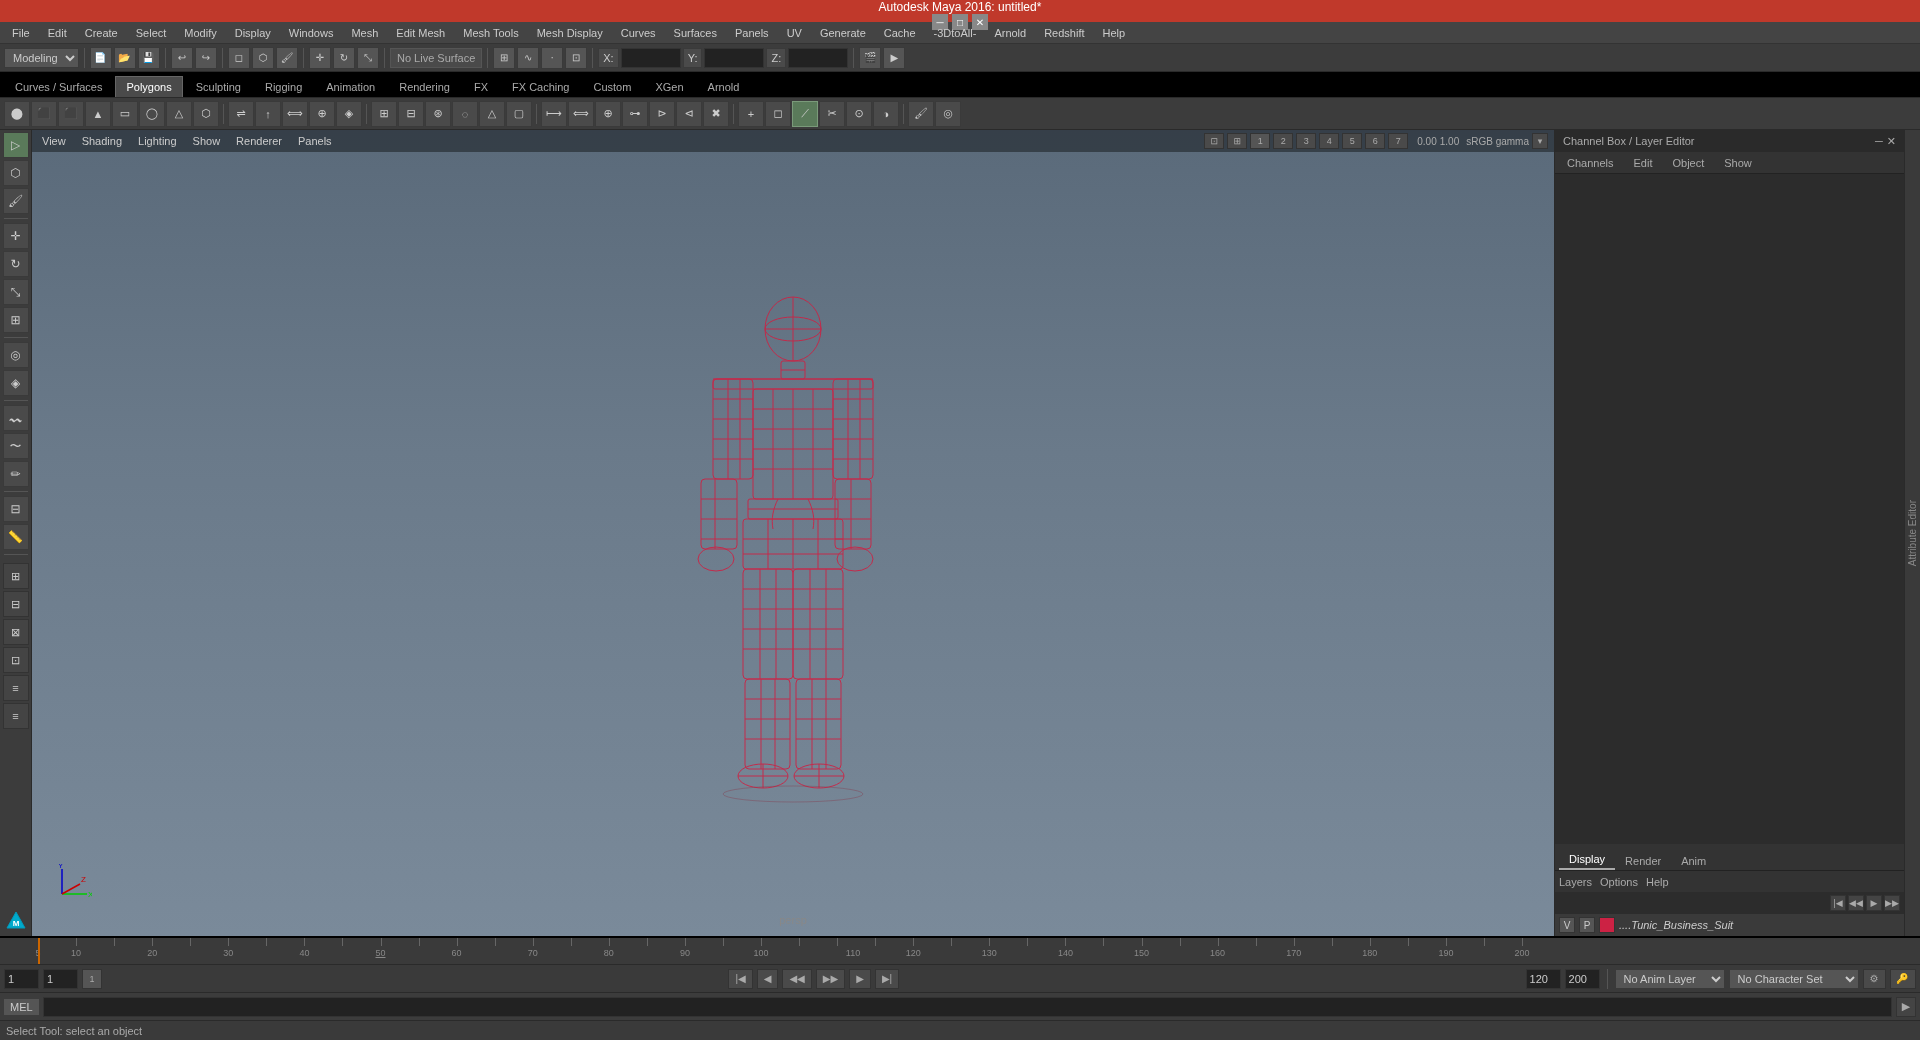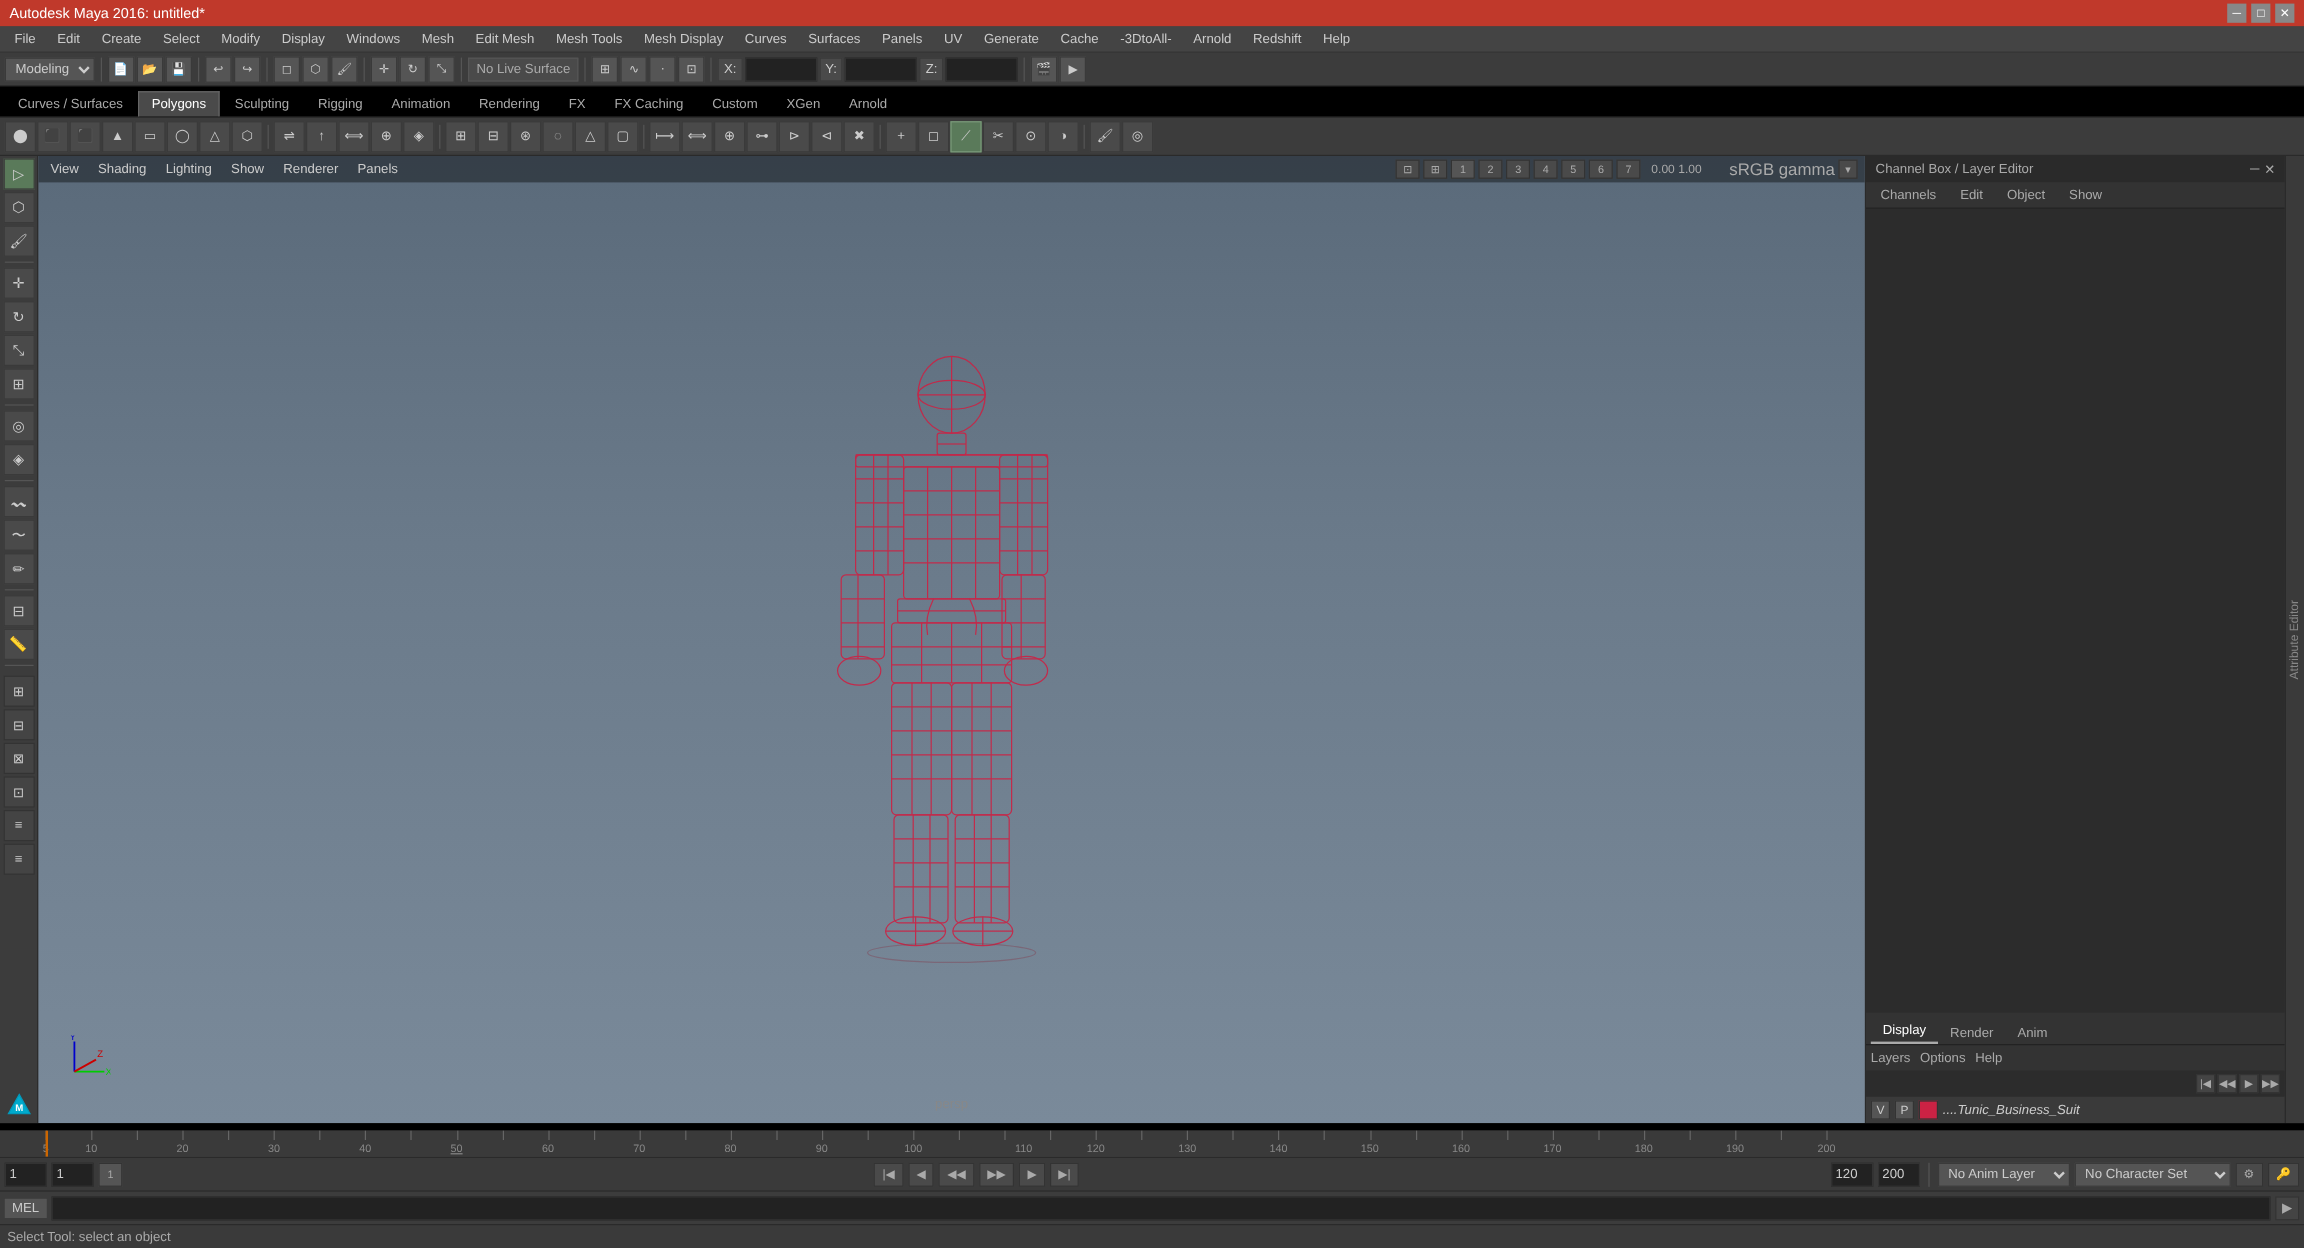--- a/index.html
+++ b/index.html
@@ -8,20 +8,21 @@
     
     #title-bar {
       height: 22px;
       background: #c0392b;
       display: flex;
       align-items: center;
       justify-content: space-between;
       padding: 0 8px;
       color: white;
       font-size: 12px;
+      flex-direction: column;
     }
     #title-bar-buttons { display: flex; gap: 4px; }
     #title-bar-buttons span {
       width: 16px; height: 16px;
       background: #888;
       display: inline-flex; align-items: center; justify-content: center;
       font-size: 10px; color: #fff; cursor: pointer;
     }
 
     
@@ -627,21 +628,21 @@
         <div style="width:20px;height:16px;background:#4a4a4a;border:1px solid #333;display:flex;align-items:center;justify-content:center;cursor:pointer;font-size:9px;color:#aaa;">⊞</div>
         <div style="width:20px;height:16px;background:#555;border:1px solid #333;display:flex;align-items:center;justify-content:center;cursor:pointer;font-size:9px;color:#aaa;">1</div>
         <div style="width:20px;height:16px;background:#4a4a4a;border:1px solid #333;display:flex;align-items:center;justify-content:center;cursor:pointer;font-size:9px;color:#aaa;">2</div>
         <div style="width:20px;height:16px;background:#4a4a4a;border:1px solid #333;display:flex;align-items:center;justify-content:center;cursor:pointer;font-size:9px;color:#aaa;">3</div>
         <div style="width:20px;height:16px;background:#4a4a4a;border:1px solid #333;display:flex;align-items:center;justify-content:center;cursor:pointer;font-size:9px;color:#aaa;">4</div>
         <div style="width:20px;height:16px;background:#4a4a4a;border:1px solid #333;display:flex;align-items:center;justify-content:center;cursor:pointer;font-size:9px;color:#aaa;">5</div>
         <div style="width:20px;height:16px;background:#4a4a4a;border:1px solid #333;display:flex;align-items:center;justify-content:center;cursor:pointer;font-size:9px;color:#aaa;">6</div>
         <div style="width:20px;height:16px;background:#4a4a4a;border:1px solid #333;display:flex;align-items:center;justify-content:center;cursor:pointer;font-size:9px;color:#aaa;">7</div>
         <span style="margin-left:6px;color:#aaa;font-size:10px;">0.00</span>
         <span style="color:#aaa;font-size:10px;">1.00</span>
-        <span style="color:#aaa;font-size:14px;margin-left:20px;">sRGB gamma</span>
+        <span style="color:#aaa;font-size:10px;margin-left:4px;">sRGB gamma</span>
         <div style="width:16px;height:16px;background:#4a4a4a;border:1px solid #333;display:flex;align-items:center;justify-content:center;cursor:pointer;font-size:9px;color:#aaa;">▾</div>
       </div>
     </div>
     <div id="viewport-content">
 
       <svg id="figure-svg" width="340" height="520" viewBox="0 0 340 520">
         <g stroke="#cc2244" stroke-width="1" fill="none" opacity="0.9">
 
           <ellipse cx="170" cy="45" rx="28" ry="32"></ellipse>
           <ellipse cx="170" cy="45" rx="28" ry="12"></ellipse>
@@ -807,21 +808,21 @@
         <span class="layer-name">....Tunic_Business_Suit</span>
       </div>
     </div>
 
     <div id="attr-strip">
       <span id="attr-strip-label">Attribute Editor</span>
     </div>
   </div>
 </div>
 
-<div id="timeline" style="height:28px; background:#3a3a3a; border-top:6px solid #000000; position:relative; overflow:hidden;">
+<div id="timeline" style="height:28px; background:#3a3a3a; border-top:2px solid #000000; position:relative; overflow:hidden;">
   <div id="timeline-ruler" style="width:100%; height:100%; position:relative;">
 
   <div class="timeline-tick" style="left: 38.05px;"></div>
       <div class="timeline-label" style="left: 38.05px;">5</div>
       <div class="timeline-tick" style="left: 76.1px;"></div>
       <div class="timeline-label" style="left: 76.1px;">10</div>
       <div class="timeline-tick" style="left: 114.15px;"></div>
       <div class="timeline-tick" style="left: 152.2px;"></div>
       <div class="timeline-label" style="left: 152.2px;">20</div>
       <div class="timeline-tick" style="left: 190.25px;"></div>

